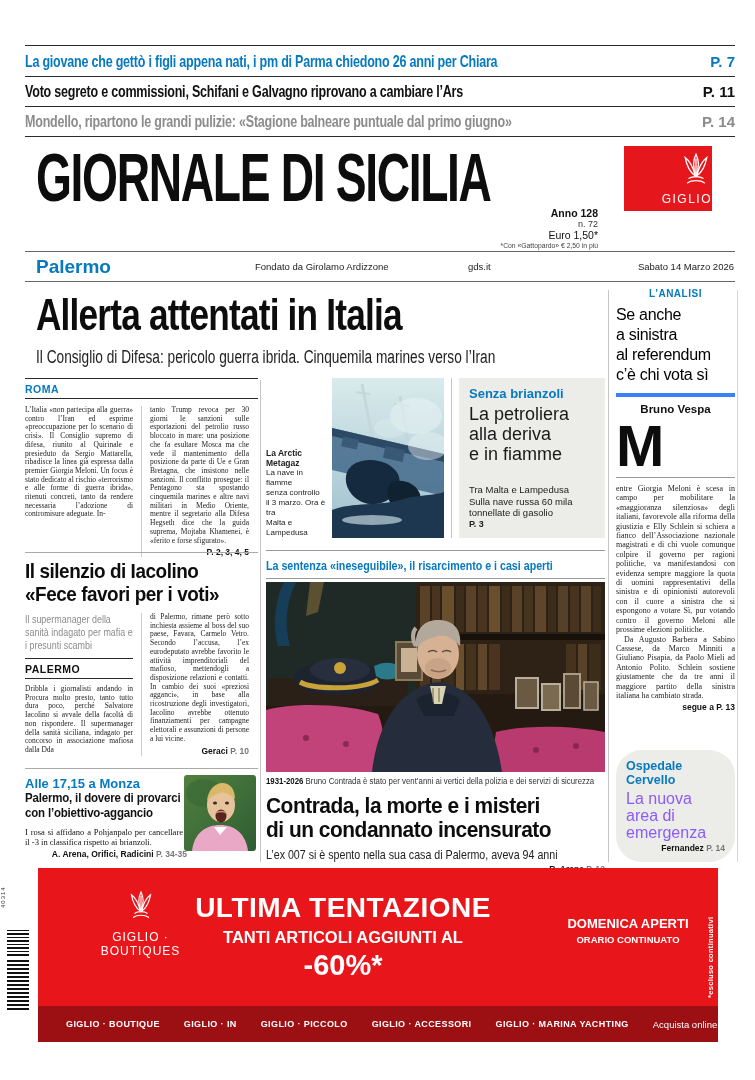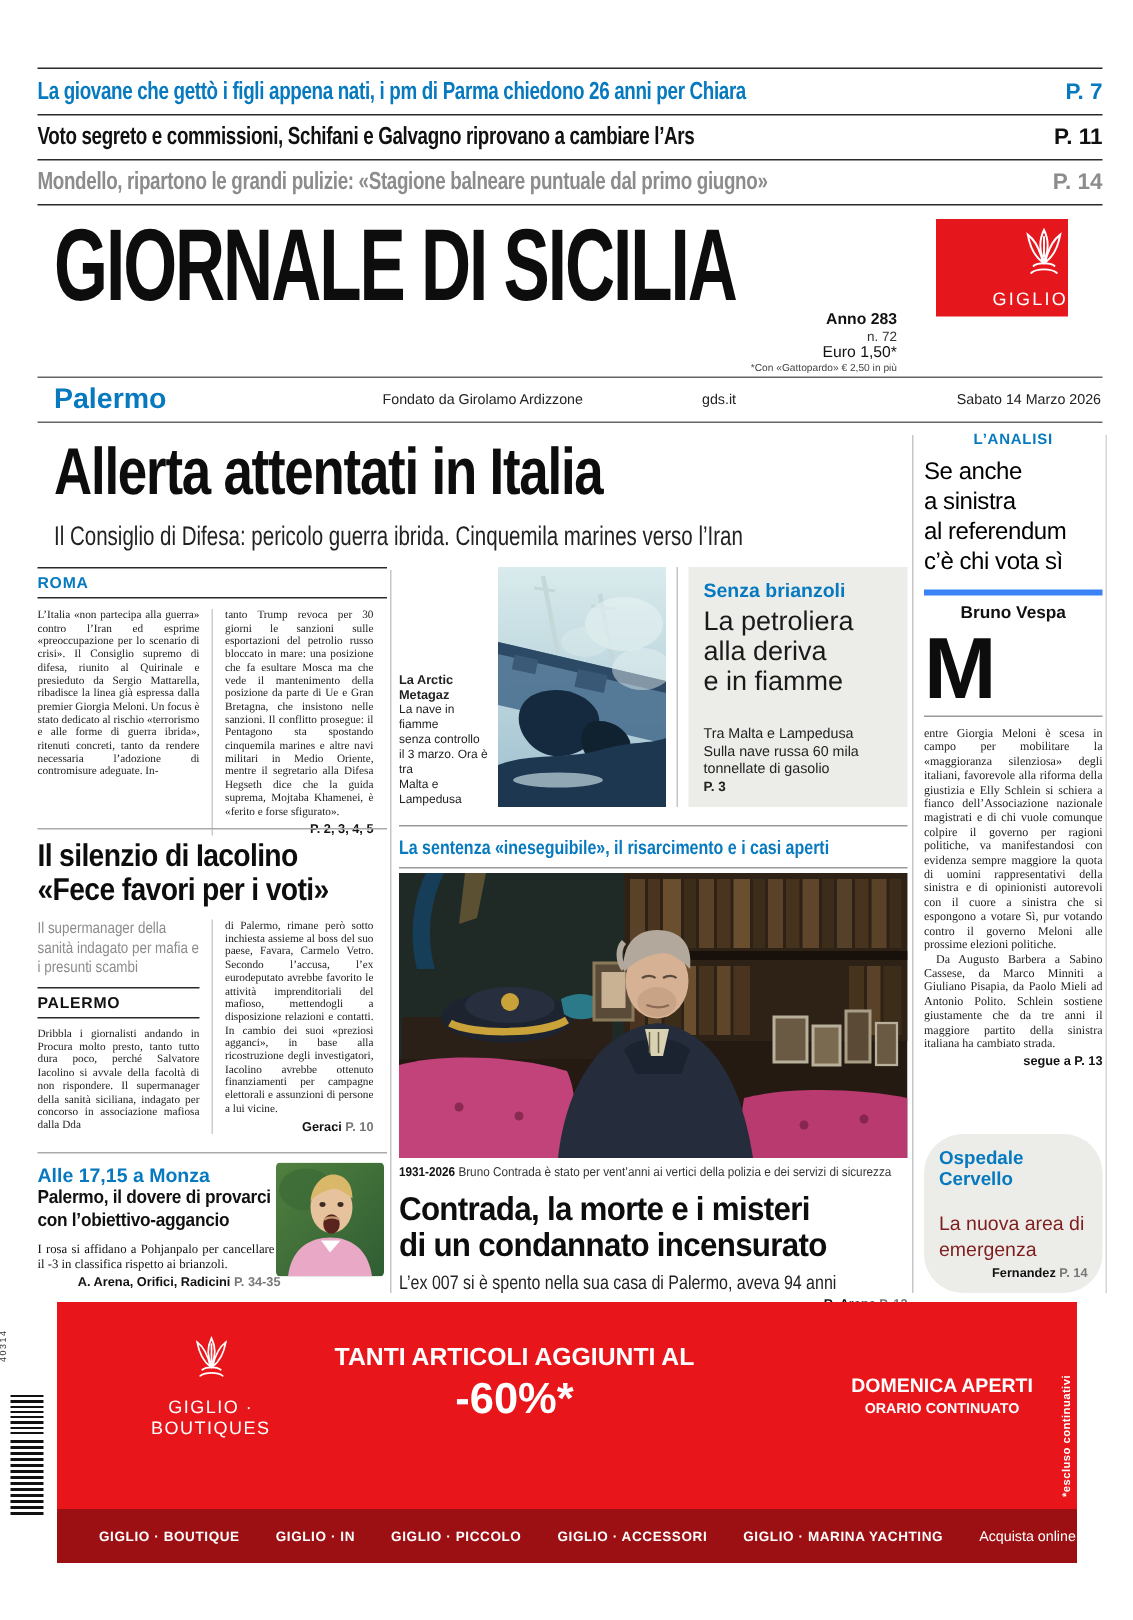--- a/index.html
+++ b/index.html
@@ -100,21 +100,21 @@
   #analisi { left:616px; top:288px; width:119px; height:574px; display:flex; flex-direction:column; }
   #analisi .a-label { text-align:center; font-weight:bold; font-size:10px; letter-spacing:.5px; }
   #analisi .a-head { margin-top:6px; font-size:16px; line-height:20px; letter-spacing:-0.3px; color:#000; }
   #analisi .a-author { margin-top:8px; border-top:4px solid #3b82f6; padding-top:6px; text-align:center; font-weight:bold; font-size:11.5px; }
   #analisi .a-drop { margin-top:6px; font-weight:900; font-size:58px; line-height:50px; color:#0d0d0d; border-bottom:1px solid #999; padding-bottom:6px; }
   #analisi .a-body { margin-top:6px; font-family:"Liberation Serif", serif; font-size:8px; line-height:9.4px; text-align:justify; color:#1c1c1c; }
   #analisi .a-body.p2 { text-indent:8px; margin-top:0; }
   #analisi .a-segue { font-weight:bold; font-size:8.5px; text-align:right; margin-top:2px; }
   #cervello-box { margin-top:auto; background:#ecece9; padding:9px 10px;border-radius:26px; }
   #cervello-box .kicker { font-weight:bold; font-size:12.5px; }
-  #cervello-box .cv-title { font-size:13px; line-height:17px; margin-top:14px; color:#7f1d1d; }
+  #cervello-box .cv-title { font-size:16px; line-height:17px; margin-top:3px; color:#8b5cf6; }
 
   
   #ad { left:38px; top:868px; width:680px; height:138px; background:#e8161b; color:#fff; }
   #ad-brand { position:absolute; left:40px; top:22px; width:125px; text-align:center; }
   #ad-brand .brand-word { font-size:12px; letter-spacing:1px; margin-top:6px; }
   #ad-center { position:absolute; left:115px; top:24px; width:380px; text-align:center; }
   #ad-center .ad-title { font-weight:bold; font-size:28px; letter-spacing:.5px; }
   #ad-center .ad-line2 { font-weight:bold; font-size:16.5px; margin-top:4px; }
   #ad-center .ad-disc { font-weight:bold; font-size:29px; margin-top:2px; }
   #ad-right { position:absolute; left:500px; top:48px; width:180px; text-align:center; }
@@ -163,21 +163,21 @@
         <path d="M4 7 C6 18 10 26 17 31 C15 22 12 13 4 7 Z"></path>
         <path d="M32 7 C30 18 26 26 19 31 C21 22 24 13 32 7 Z"></path>
         <path d="M9 34 C13 31 23 31 27 34"></path>
         <path d="M7 40 C12 36 24 36 29 40"></path>
       </g>
         </svg>
     </span>
     <span class="logo-word">GIGLIO</span>
   </div>
   <div id="edition" class="abs">
-    <div class="e1">Anno 283</div>
+    <div class="e1">Anno 128</div>
     <div class="e2">n. 72</div>
     <div class="e3">Euro 1,50*</div>
     <div class="e4">*Con «Gattopardo» € 2,50 in più</div>
   </div>
 
   <div id="dateline" class="abs">
     <span id="dl-city" class="abs blue">Palermo</span>
     <span id="dl-founder" class="abs">Fondato da Girolamo Ardizzone</span>
     <span id="dl-site" class="abs">gds.it</span>
     <span id="dl-date" class="abs">Sabato 14 Marzo 2026</span>
@@ -412,20 +412,21 @@
           <path d="M4 7 C6 18 10 26 17 31 C15 22 12 13 4 7 Z"></path>
           <path d="M32 7 C30 18 26 26 19 31 C21 22 24 13 32 7 Z"></path>
           <path d="M9 34 C13 31 23 31 27 34"></path>
           <path d="M7 40 C12 36 24 36 29 40"></path>
         </g>
           </svg>
       </span>
       <div class="brand-word">GIGLIO · BOUTIQUES</div>
     </div>
     <div id="ad-center">
+      <div class="ad-title">ULTIMA TENTAZIONE</div>
       <div class="ad-line2">TANTI ARTICOLI AGGIUNTI AL</div>
       <div class="ad-disc">-60%*</div>
     </div>
     <div id="ad-right">
       <div class="r1">DOMENICA APERTI</div>
       <div class="r2">ORARIO CONTINUATO</div>
     </div>
     <div id="ad-side">*escluso continuativi</div>
   </div>
 

